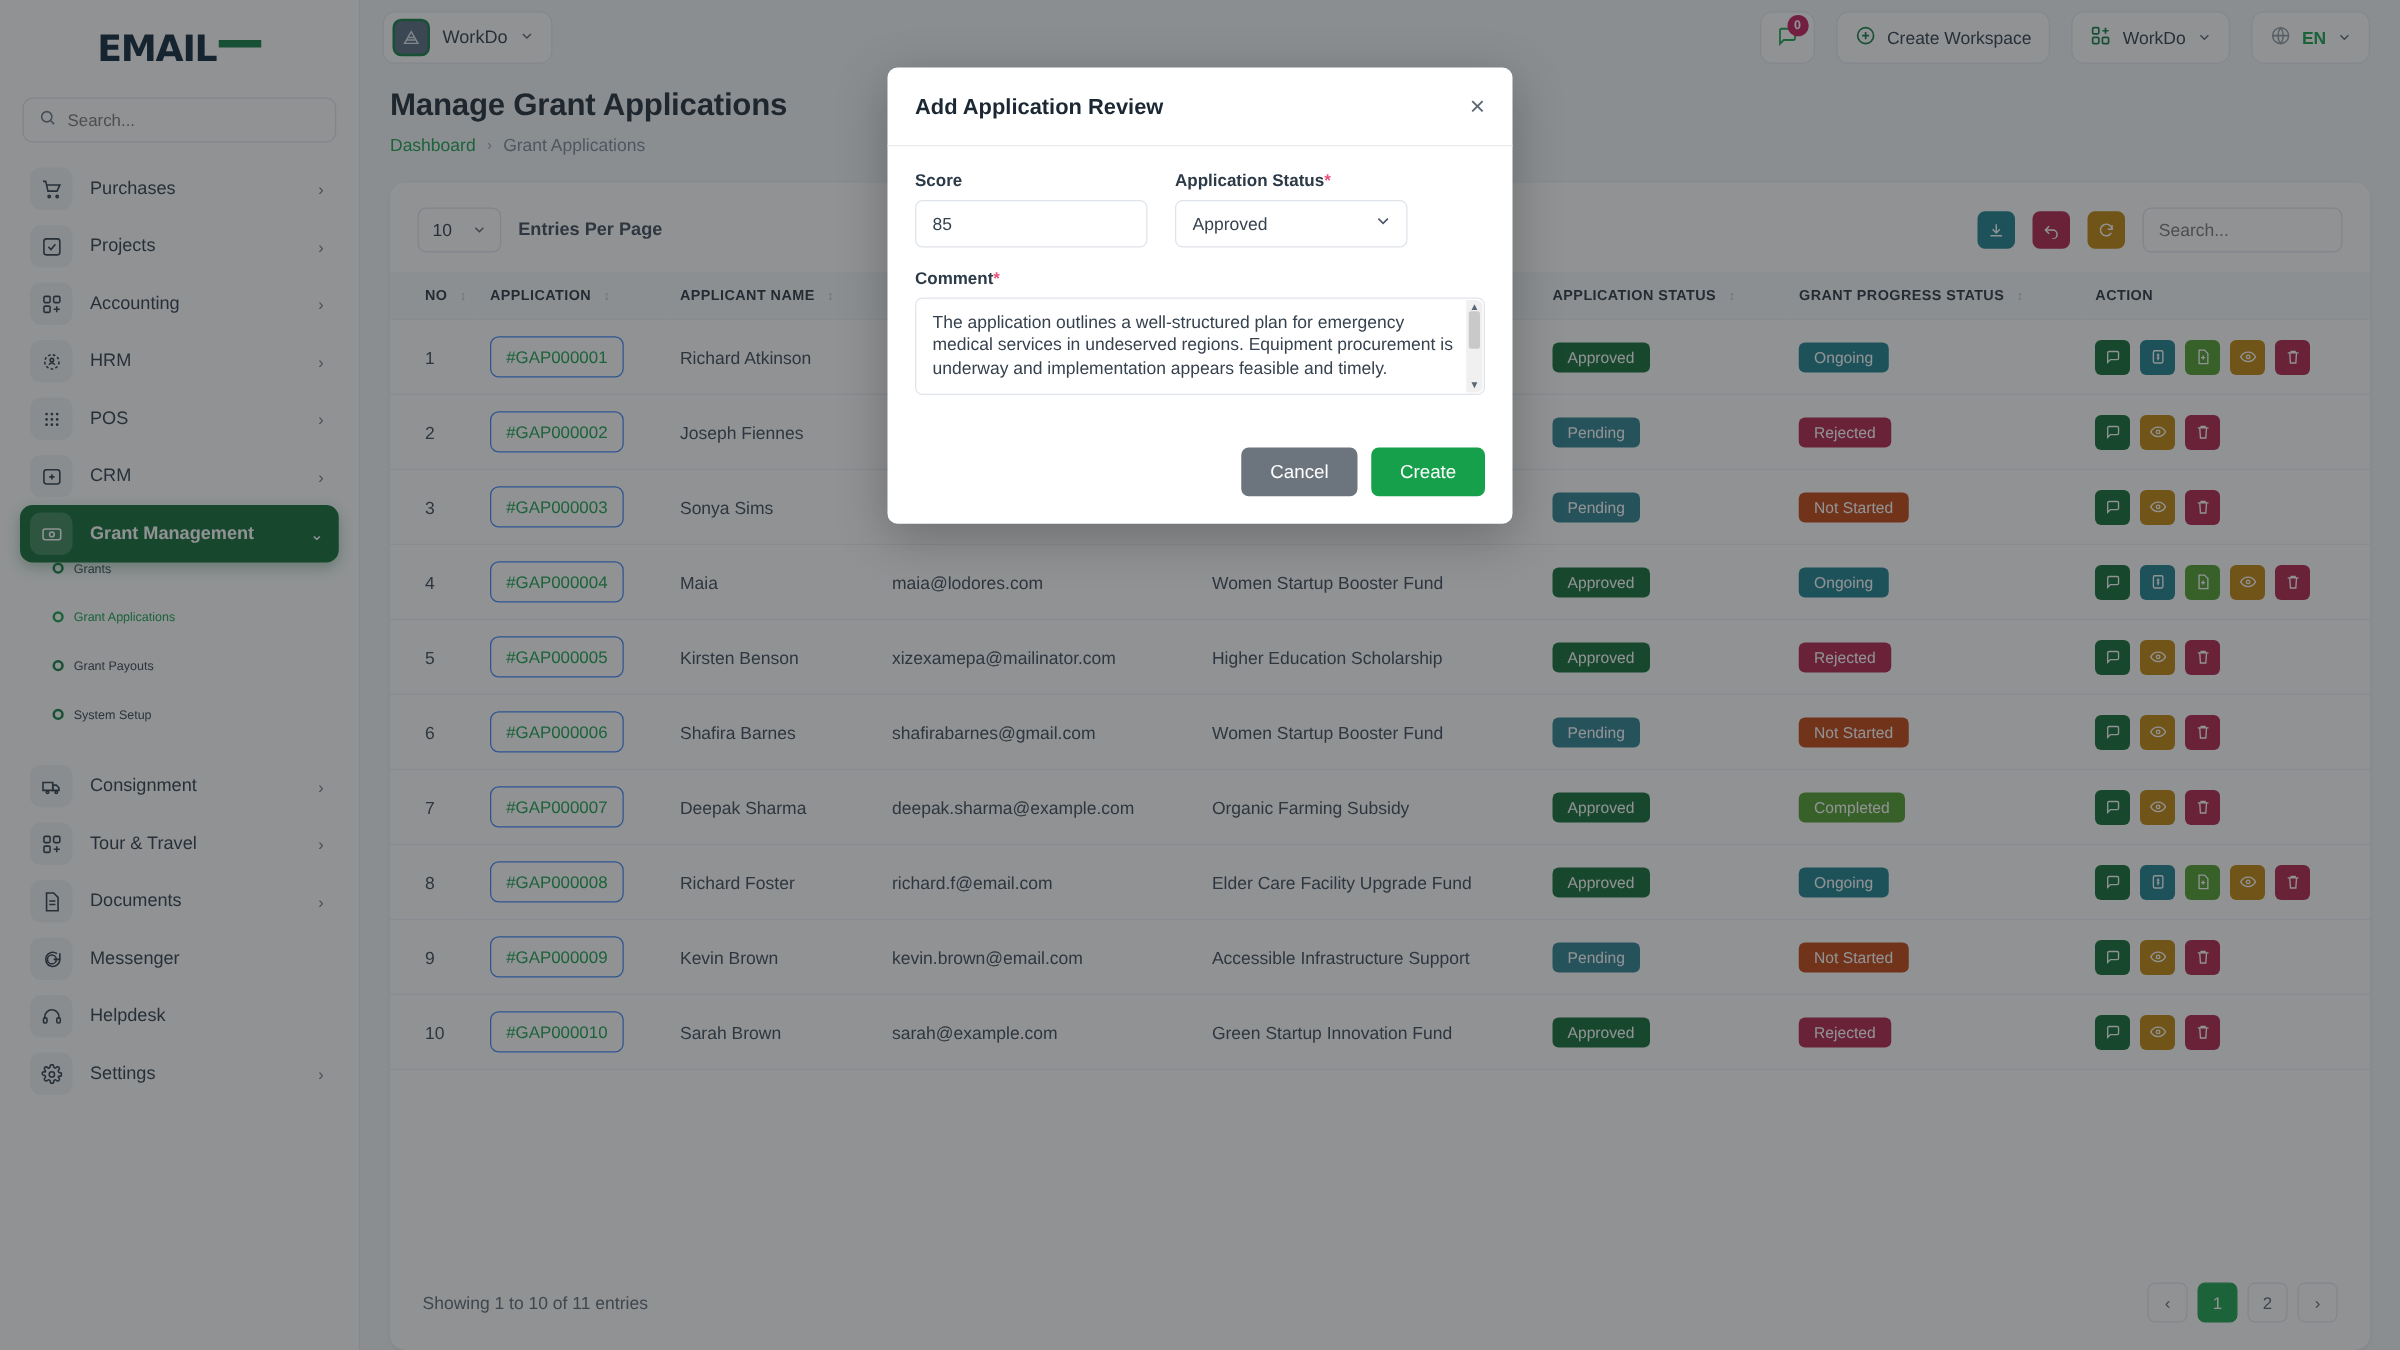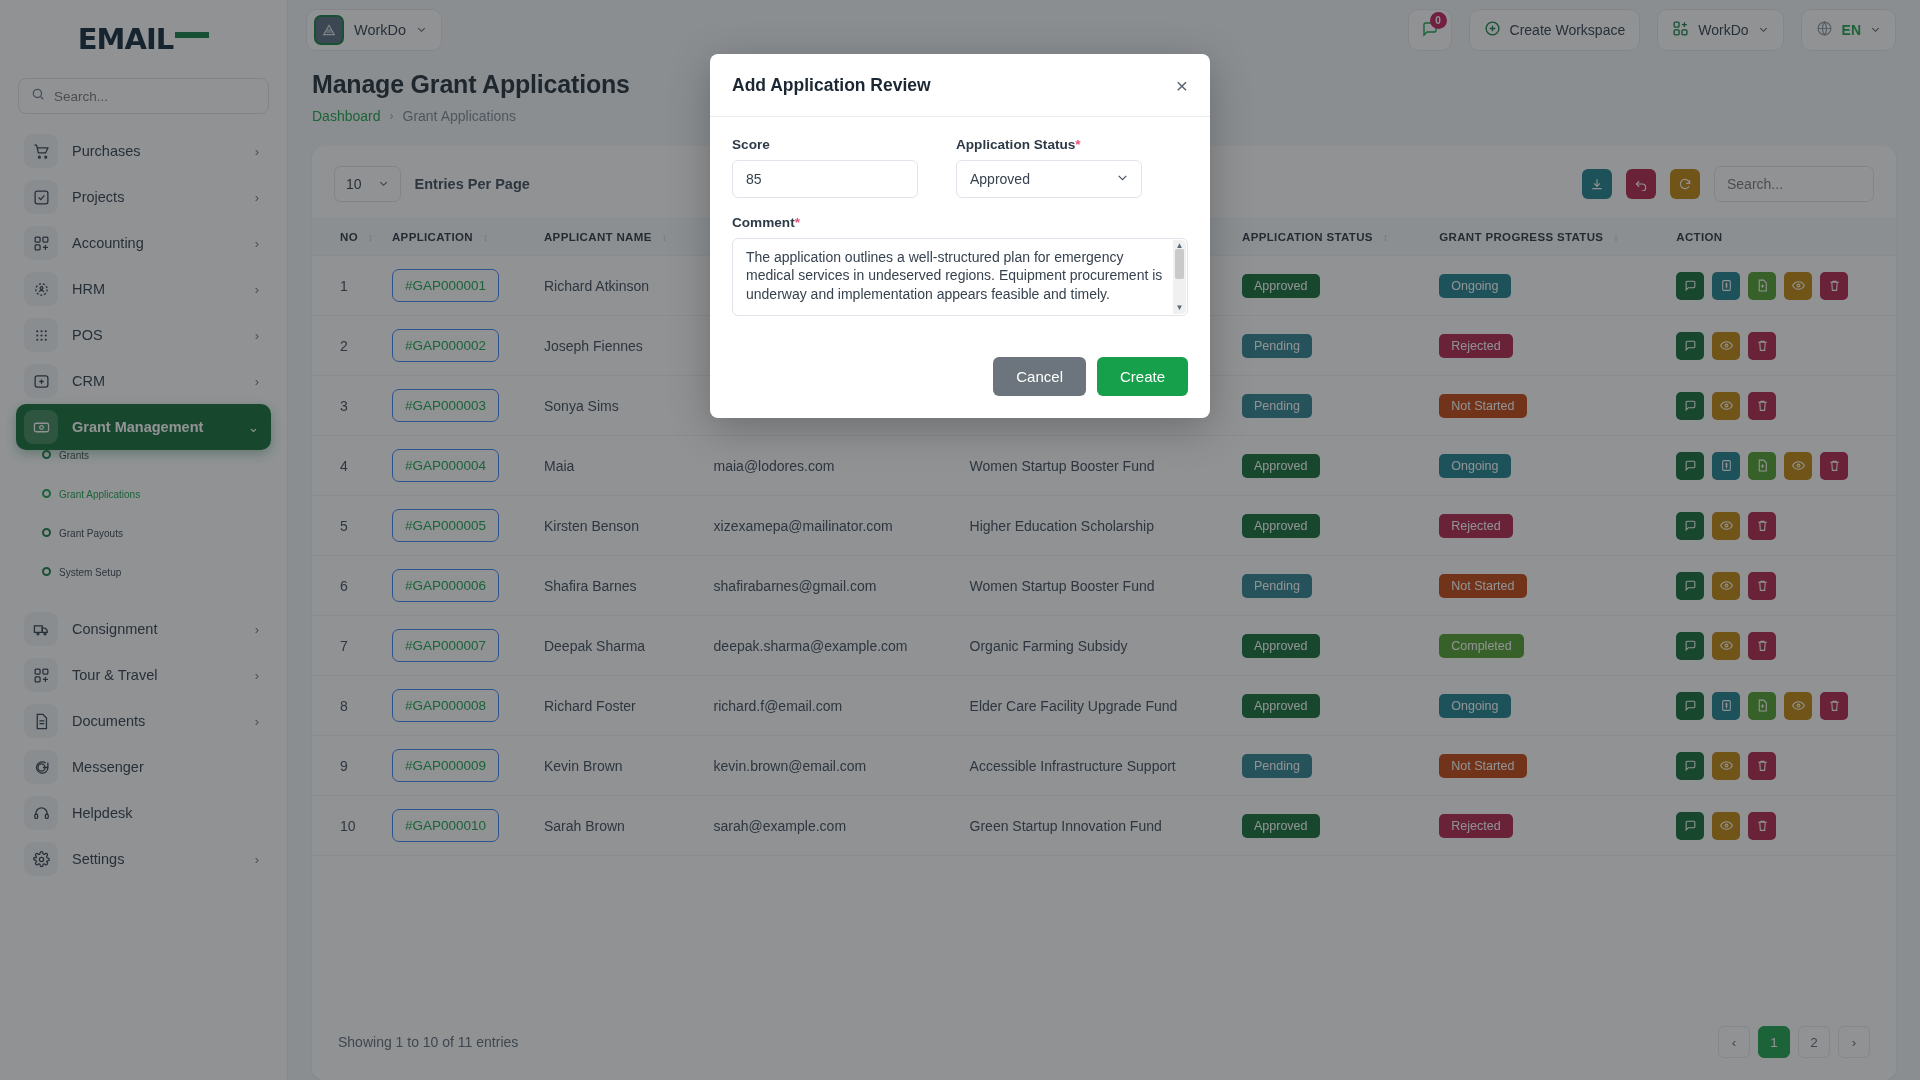--- a/index.html
+++ b/index.html
@@ -179,21 +179,21 @@
   .modal-head {
     display: flex; align-items: center; padding: 21px 22px 20px 22px;
     border-bottom: 1px solid #e9ecef;
   }
   .modal-title { font-size: 17.5px; font-weight: 700; color: #1b2733; }
   .modal-x {
     margin-left: auto; font-size: 21px; color: #5b6773; cursor: pointer;
     line-height: 1; font-weight: 300;
   }
   .modal-body { padding: 20px 22px 6px 22px; }
-  .row2 { display: flex; gap: 38px; }
+  .row2 { display: flex; gap: 22px; }
   .fld { margin-bottom: 17px; }
   .fld.half { width: 186px; }
   .fld-label {
     display: block; font-size: 13.6px; font-weight: 700; color: #2c3a47; margin-bottom: 8px;
   }
   .req { color: #e8527a; }
   .inp, .sel {
     width: 100%; height: 38px; border: 1px solid #dfe4ea; border-radius: 6px;
     padding: 0 13px; font-size: 14px; color: #37424f; outline: none; background: #fff;
     font-family: "Liberation Sans", sans-serif;

